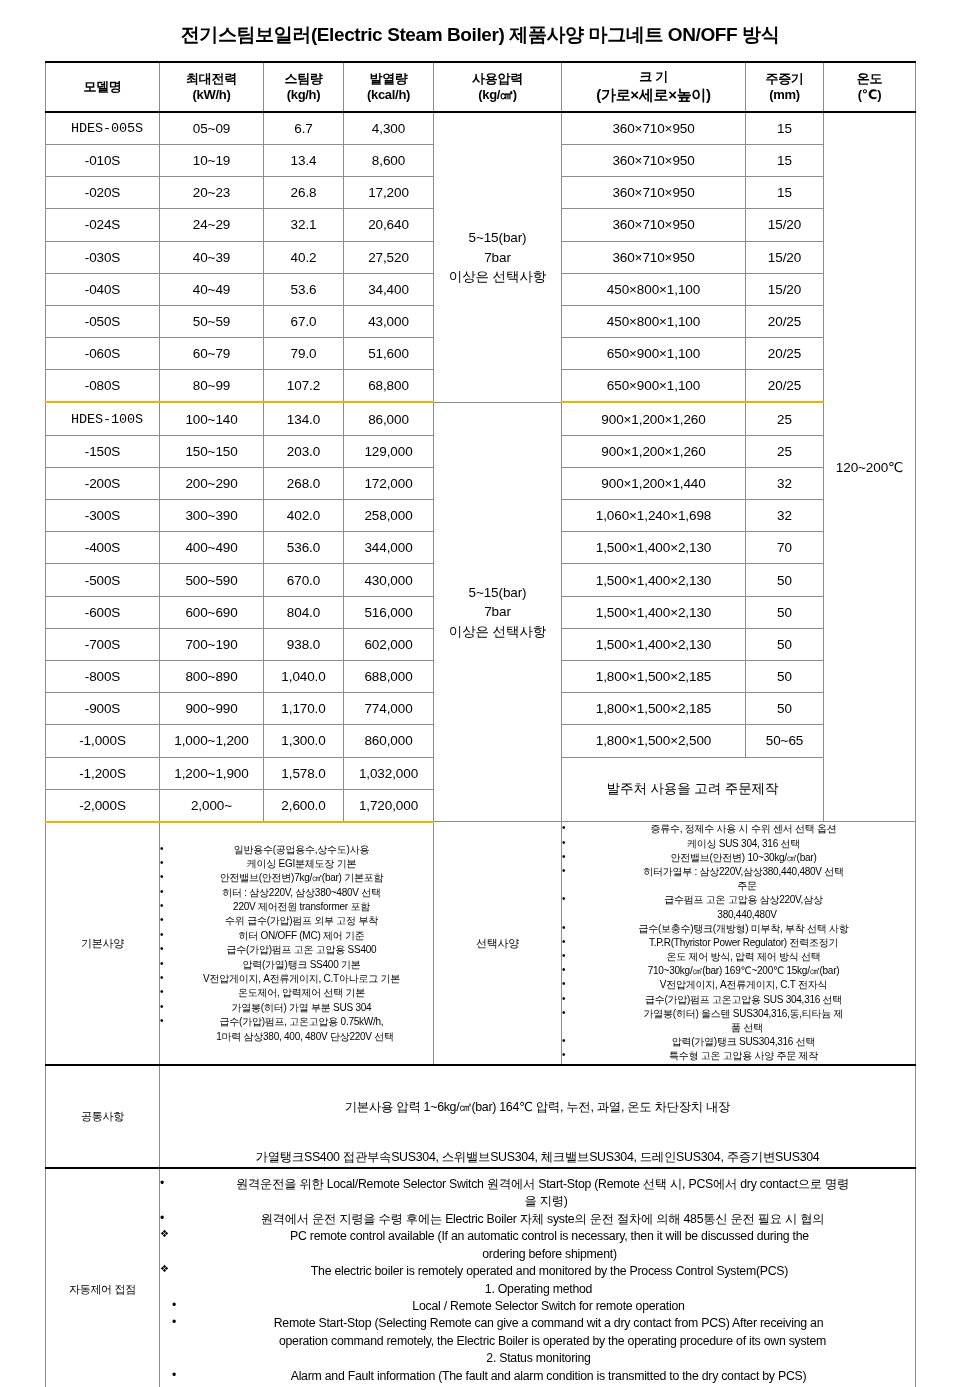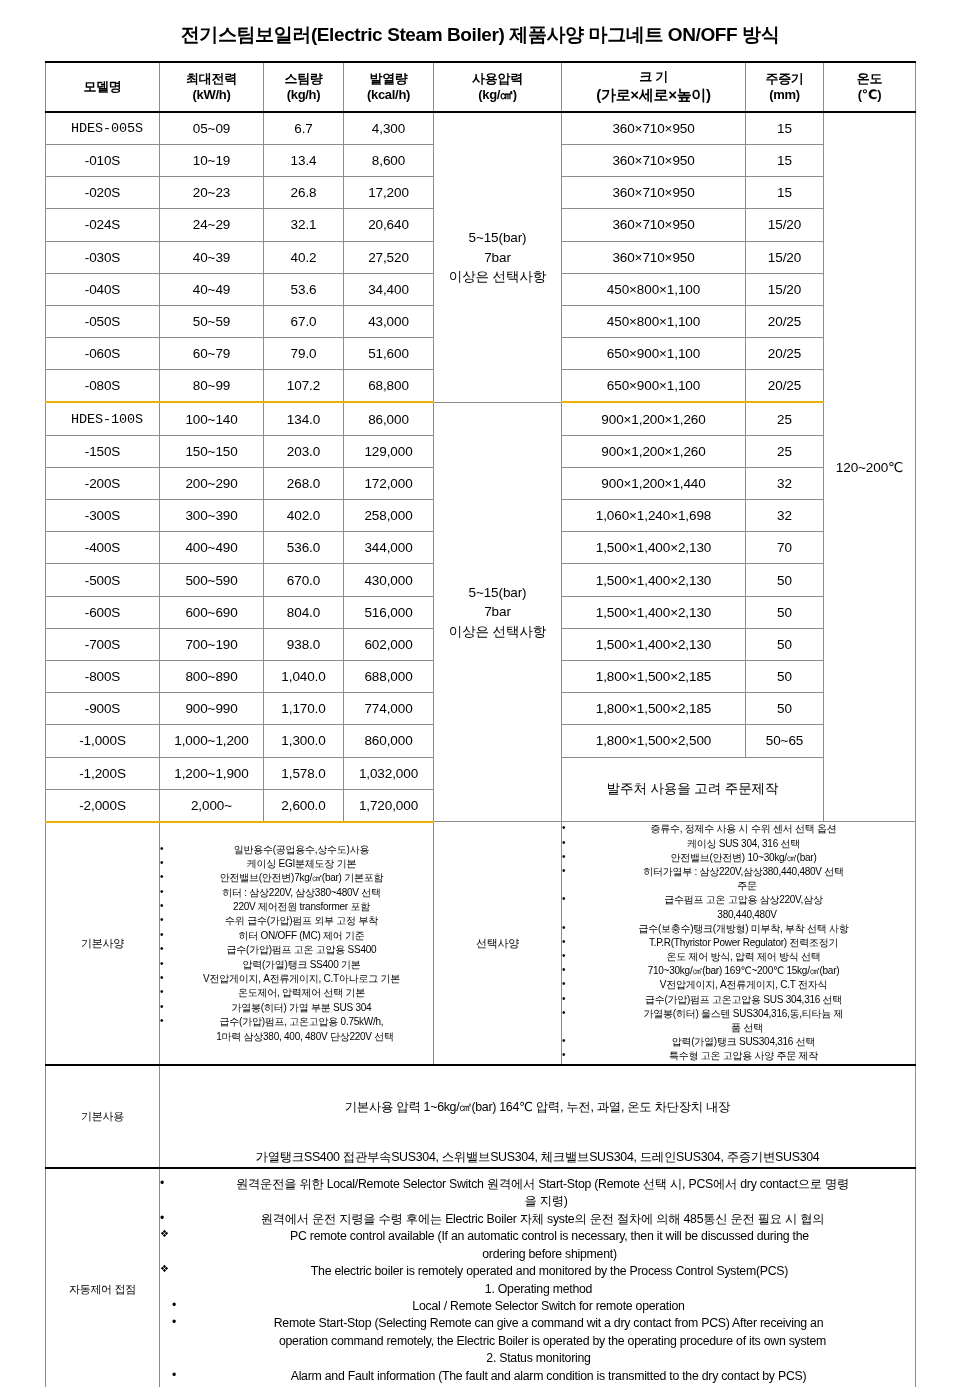--- a/index.html
+++ b/index.html
@@ -413,21 +413,21 @@
             <li>급수(가압)펌프 고온고압용 SUS 304,316 선택</li>
             <li>가열봉(히터) 울스텐 SUS304,316,동,티타늄 제</li>
             <li class="cont">품 선택</li>
             <li>압력(가열)탱크 SUS304,316 선택</li>
             <li>특수형 고온 고압용 사양 주문 제작</li>
           </ul>
         </td>
       </tr>
 
       <tr class="thickline-top">
-        <td class="sec-label">기본사용</td>
+        <td class="sec-label">공통사항</td>
         <td class="plain-lines" colspan="7">
           <div>기본사용 압력 1~6kg/㎠(bar) 164℃ 압력, 누전, 과열, 온도 차단장치 내장</div>
           <div>가열탱크SS400 접관부속SUS304, 스위밸브SUS304, 체크밸브SUS304, 드레인SUS304, 주증기변SUS304</div>
         </td>
       </tr>
 
       <tr class="thickline-top">
         <td class="sec-label">자동제어 접점</td>
         <td class="listcell" colspan="7" style="font-size:12.3px; line-height:1.42; padding-top:7px; padding-bottom:7px;">
           <ul class="bl">

